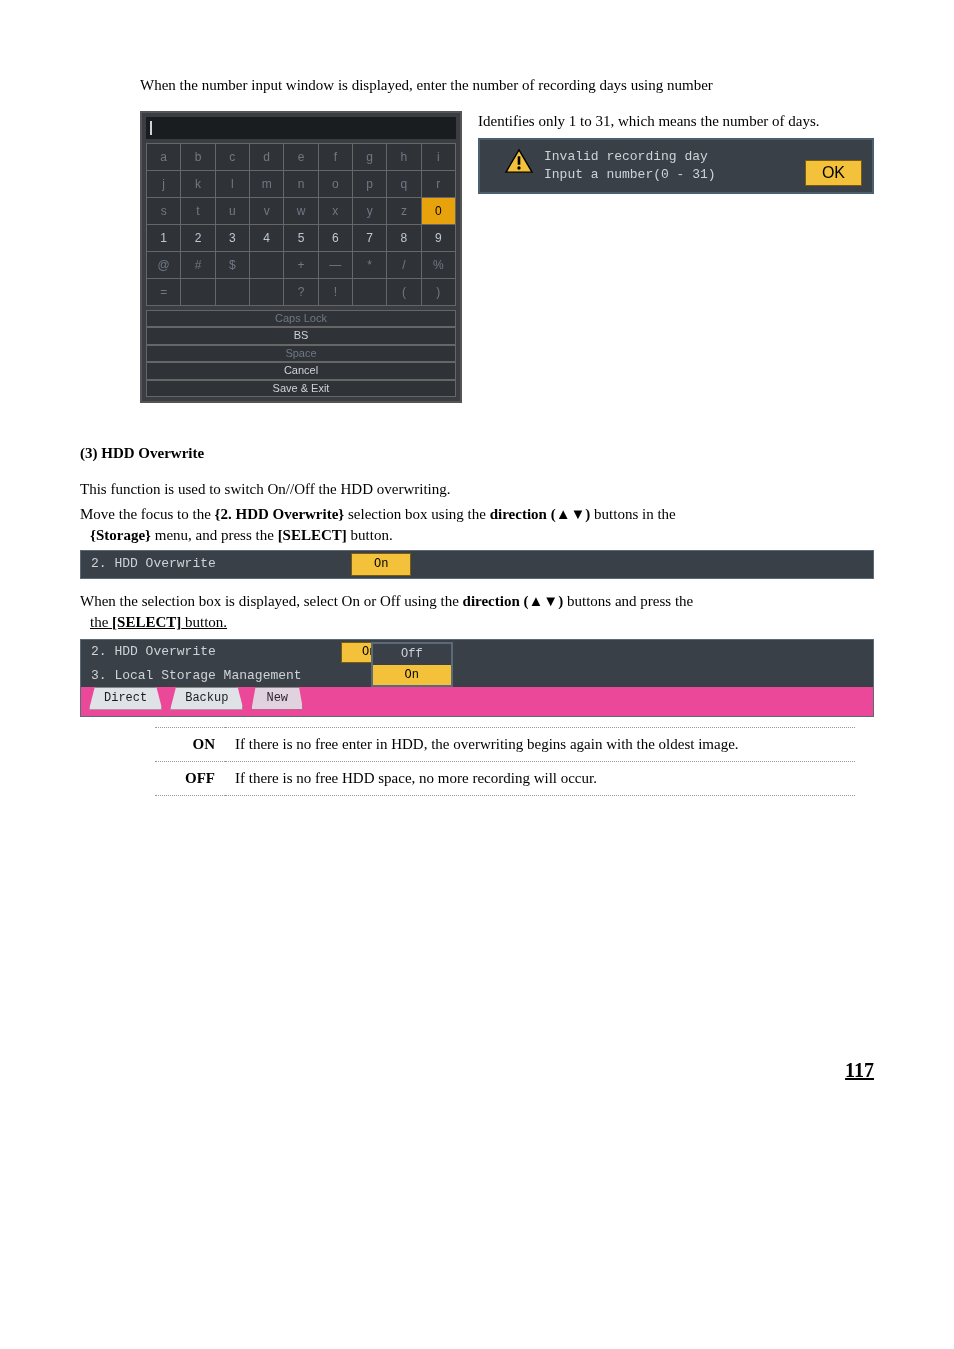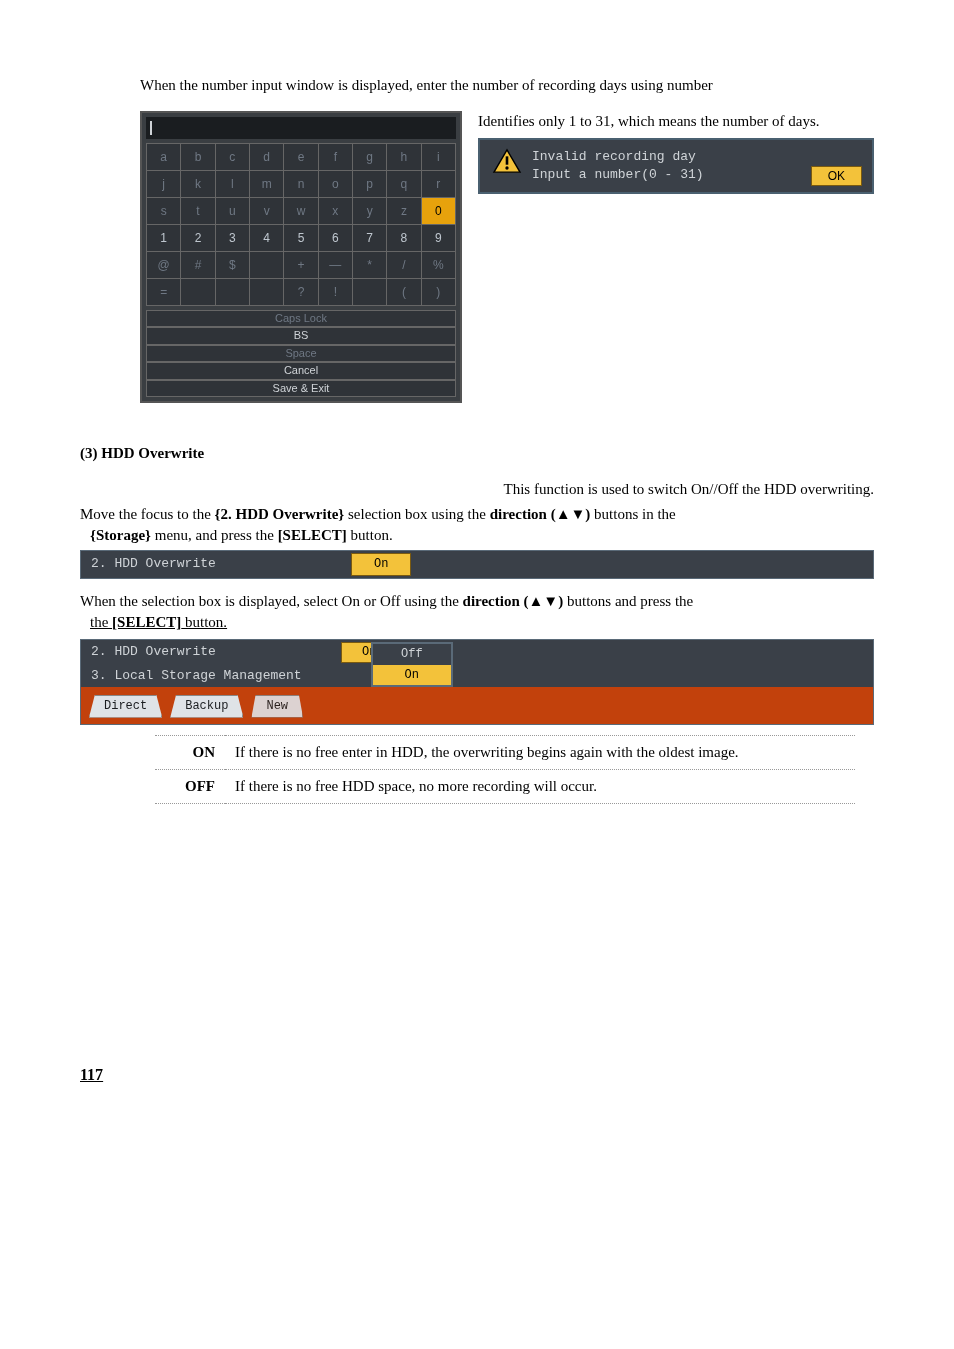--- a/index.html
+++ b/index.html
@@ -34,71 +34,71 @@
   table.kbd td.active { background:#e7a20c; color:#000; }
   table.kbd td.num { color:#bfc7cf; }
   .kbd-bottom { display:flex; margin-top:4px;flex-direction:column; }
   .kbd-bottom div {
     border:1px solid #666; height:24px; display:flex; align-items:center; justify-content:center;
     font-family:Arial,sans-serif; font-size:11px; color:#6f7884; background:#2f3338;
   }
   .kbd-bottom .on { color:#cfd3d7; }
   .right-col { flex:1; }
   .warn-box {
-    border:2px solid #4a6070; background:#3a4048; padding:8px 10px 8px 12px;
+    border:2px solid #4a6070; background:#3a4048; padding:8px 10px 8px 24px;
     display:flex; gap:10px; align-items:flex-start; font-family:"Courier New",monospace;
     color:#cfd3d7; font-size:13px; position:relative; margin-top:6px;
   }
   .warn-tri { width:30px; height:26px; }
   .warn-ok {
     position:absolute; right:10px; bottom:6px;
     background:#f3c23a; border:1px solid #7a5a10; color:#000;
-    font-family:Arial,sans-serif; font-size:12px; padding:1px 16px;
+    font-family:Arial,sans-serif; font-size:16px; padding:1px 16px;
   }
   .section-h { font-weight:bold; margin-top:40px; }
   .menu-bar {
     background:#3a4048; border:1px solid #5a6a78; display:flex; align-items:center;
     font-family:"Courier New",monospace; color:#cfd3d7; font-size:13px; margin-top:4px;
   }
   .menu-bar .label { padding:4px 10px; flex:0 0 250px; }
   .menu-bar .val {
     background:#f3c23a; color:#000; border:1px solid #7a5a10;
     padding:2px 22px; font-size:12px; margin:2px 0;
   }
   .menu-block {
     background:#3a4048; border:1px solid #5a6a78;
     font-family:"Courier New",monospace; color:#cfd3d7; font-size:13px; margin-top:6px;
     position:relative;
   }
   .menu-block .row { display:flex; align-items:center; padding:2px 10px; }
   .menu-block .row .lbl { flex:0 0 250px; }
   .menu-block .tabs {
-    display:flex; gap:8px; padding:8px 8px 6px 8px;
-    background:#c2410c;
+    display:flex; gap:8px; padding:0 8px 6px 8px;
+    background:#ec4899;
   }
   .tab {
     background:#dfe3e7; color:#1a1d20; border:1px solid #888;
     padding:2px 14px; font-size:12px;
     clip-path: polygon(8% 0, 92% 0, 100% 100%, 0 100%);
   }
   .tab.dim { opacity:0.9; }
   .dropdown {
     position:absolute; left:290px; top:2px;
     background:#3a4048; border:2px solid #5a6a78;
     font-family:"Courier New",monospace; font-size:12px; color:#cfd3d7;
   }
   .dropdown div { padding:2px 28px; text-align:center; }
   .dropdown .sel { background:#f3c23a; color:#000; }
   table.def { border-collapse:collapse; margin-left:75px; margin-top:10px; width:700px; }
   table.def td { padding:6px 10px; vertical-align:top; font-size:15px; }
   table.def td.k { font-weight:bold; width:50px; text-align:right; }
   table.def tr { border-top:1px dotted #999; }
   table.def tr:first-child { border-top:1px dotted #999; }
   table.def tr:last-child { border-bottom:1px dotted #999; }
-  .pageno { text-align:left; font-weight:bold; font-size:16px; margin-top:260px;text-decoration:underline; }
+  .pageno { text-align:right; font-weight:bold; font-size:20px; margin-top:260px;text-decoration:underline; }
   .val-on { background:#f3c23a; color:#000; border:1px solid #7a5a10; padding:1px 20px; font-size:12px;}
 </style>
 </head>
 <body>
 
 <p class="indent1">
   <span>When the number input window is displayed, enter the number of recording days using number</span><br>
 </p>
 
 <div class="row-top indent1">
@@ -199,21 +199,21 @@
       </div>
       <div class="warn-ok">OK</div>
     </div>
   </div>
 </div>
 
 <p class="section-h">
   <span>(3)</span>
   <span>HDD Overwrite</span>
 </p>
-<p style="margin:0 0;text-align:right;">This function is used to switch On//Off the HDD overwriting.</p>
+<p style="margin:0 0;">This function is used to switch On//Off the HDD overwriting.</p>
 <p class="indent1" style="margin:4px 0;">
   <span>Move the focus to the </span>
   <span class="bold">{2. HDD Overwrite}</span>
   <span> selection box using the </span>
   <span class="bold">direction (▲▼)</span>
   <span> buttons in the </span><br>
   <span style="margin-left:10px;">
     <span class="bold">{Storage}</span>
     <span> menu, and press the </span>
     <span class="bold">[SELECT]</span>

